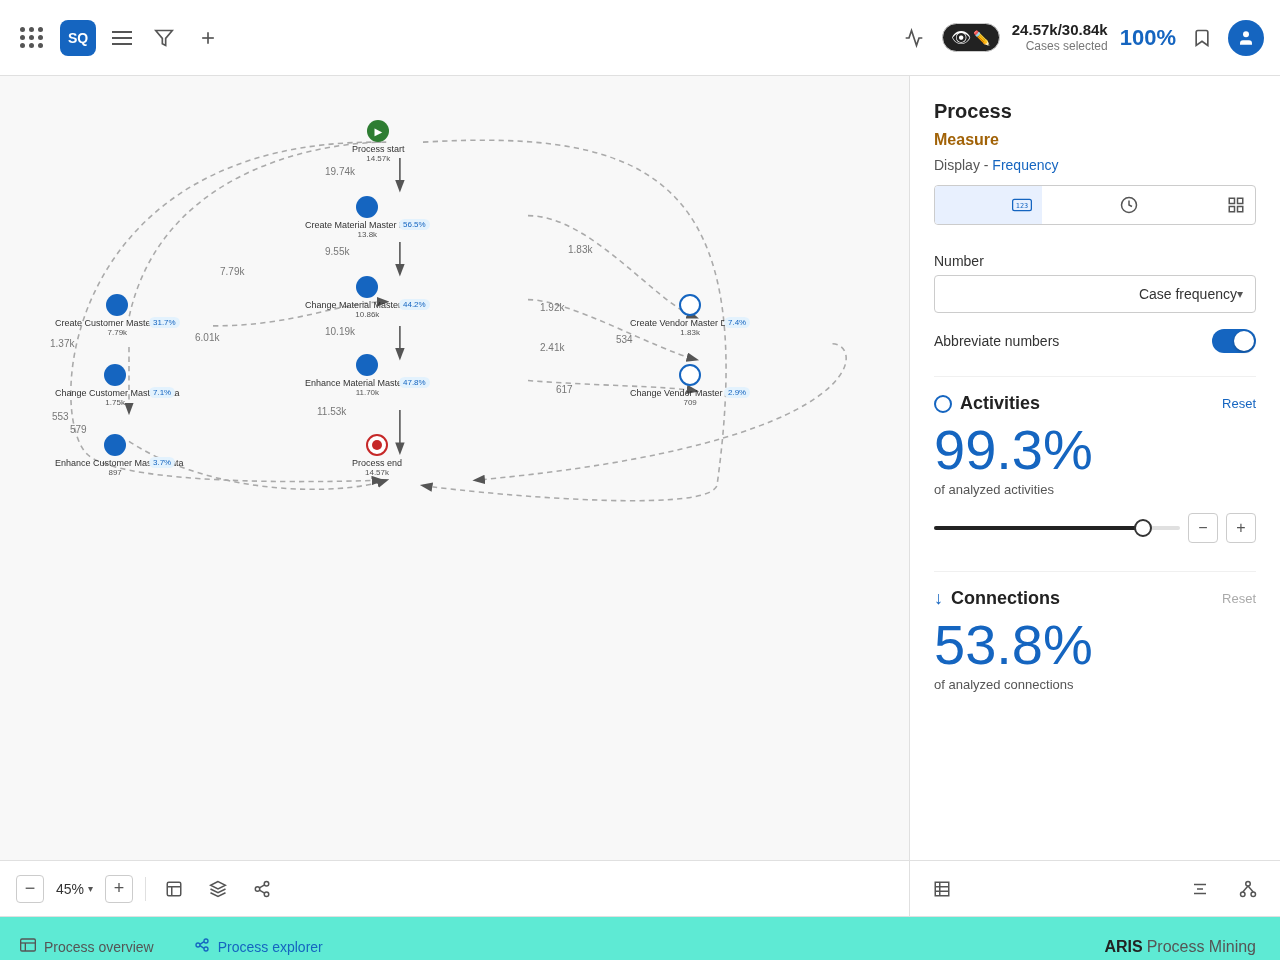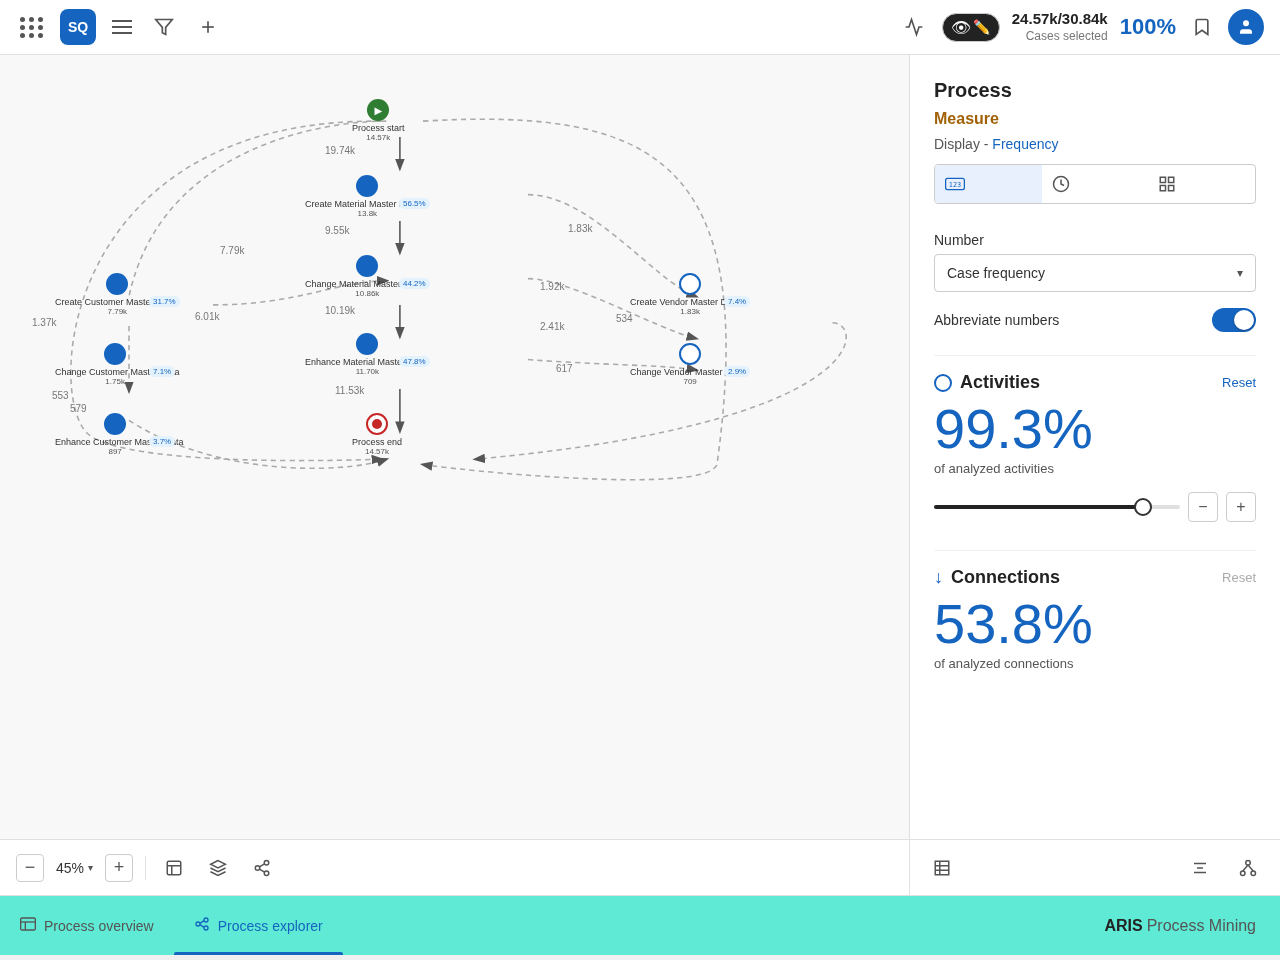--- a/index.html
+++ b/index.html
@@ -1,20 +1,20 @@
 <!DOCTYPE html>
 <html><head>
   <meta charset="utf-8">
   <style>
     * { box-sizing: border-box; margin: 0; padding: 0; }
     body { font-family: -apple-system, BlinkMacSystemFont, 'Segoe UI', Arial, sans-serif; background: #f0f0f0; width: 1280px; height: 960px; overflow: hidden; }
 
     
     .topbar {
-      display: flex; align-items: center; height: 55px; background: #fff;
+      display: flex; align-items: center; height: 76px; background: #fff;
       border-bottom: 1px solid #e0e0e0; padding: 0 16px; gap: 12px;
     }
     .topbar-left { display: flex; align-items: center; gap: 12px; flex: 1; }
     .topbar-right { display: flex; align-items: center; gap: 12px; }
     .dots-icon { display: grid; grid-template-columns: repeat(3,6px); gap: 3px; padding: 4px; cursor: pointer; }
     .dots-icon span { width: 5px; height: 5px; background: #555; border-radius: 50%; display: block; }
     .logo-sq { width: 36px; height: 36px; background: #1565c0; border-radius: 8px; display: flex; align-items: center; justify-content: center; color: #fff; font-weight: bold; font-size: 14px; }
     .hamburger-icon { display: flex; flex-direction: column; gap: 4px; cursor: pointer; padding: 4px; }
     .hamburger-icon span { width: 20px; height: 2px; background: #555; display: block; }
     .topbar-icon { width: 32px; height: 32px; display: flex; align-items: center; justify-content: center; cursor: pointer; color: #555; font-size: 18px; }
@@ -72,27 +72,27 @@
     .right-panel-body { flex: 1; overflow-y: auto; padding: 0 24px 24px 24px; position: relative; }
     .right-panel-body::-webkit-scrollbar { width: 8px; }
     .right-panel-body::-webkit-scrollbar-thumb { background: #ccc; border-radius: 4px; }
 
     
     .section { margin-bottom: 28px; }
     .section-title { font-size: 16px; font-weight: 600; color: #a16207; margin-bottom: 8px; }
     .measure-display { font-size: 14px; color: #555; margin-bottom: 12px; }
     .measure-display .link { color: #1565c0; cursor: pointer; text-decoration: none; }
     .measure-tabs { display: flex; border: 1px solid #ccc; border-radius: 4px; overflow: hidden; }
-    .measure-tab { flex: 1; padding: 10px; display: flex; align-items: center; justify-content: flex-start; cursor: pointer; font-size: 16px; color: #555; }
+    .measure-tab { flex: 1; padding: 10px; display: flex; align-items: center; justify-content: flex-end; cursor: pointer; font-size: 16px; color: #555; }
     .measure-tab.active { background: #e8f0fe; color: #1565c0; }
 
     .form-row { margin-bottom: 16px; }
     .form-label { font-size: 14px; color: #333; margin-bottom: 6px; }
     .select-box {
-      display: flex; align-items: center; justify-content: space-between;
+      display: flex; align-items: center; justify-content: flex-end;
       border: 1px solid #ccc; border-radius: 4px; padding: 10px 12px;
       font-size: 14px; color: #333; cursor: pointer; background: #fff;
     }
     .select-caret { font-size: 12px; color: #555; }
     .toggle-row { display: flex; align-items: center; justify-content: space-between; margin-bottom: 23px; }
     .toggle-label { font-size: 14px; color: #333; }
     .toggle { width: 44px; height: 24px; background: #1565c0; border-radius: 12px; position: relative; cursor: pointer; }
     .toggle-knob { width: 20px; height: 20px; background: #fff; border-radius: 50%; position: absolute; top: 2px; right: 2px; box-shadow: 0 1px 3px rgba(0,0,0,0.3); }
 
     .activities-header { display: flex; align-items: center; justify-content: space-between; margin-bottom: 4px; }
@@ -315,23 +315,23 @@
         <div style="display:flex;align-items:center;gap:4px;">
           <div class="node-label">Change Vendor Master Data</div>
           <div class="node-badge">2.9%</div>
         </div>
         <div class="node-value">709</div>
       </div>
 
       <div class="edge-value" style="left:325px;top:90px;">19.74k</div>
       <div class="edge-value" style="left:325px;top:170px;">9.55k</div>
       <div class="edge-value" style="left:325px;top:250px;">10.19k</div>
-      <div class="edge-value" style="left:335px;top:330px;">11.53k</div>
+      <div class="edge-value" style="left:317px;top:330px;">11.53k</div>
       <div class="edge-value" style="left:220px;top:190px;">7.79k</div>
-      <div class="edge-value" style="left:32px;top:262px;">1.37k</div>
+      <div class="edge-value" style="left:50px;top:262px;">1.37k</div>
       <div class="edge-value" style="left:52px;top:335px;">553</div>
       <div class="edge-value" style="left:70px;top:348px;">579</div>
       <div class="edge-value" style="left:195px;top:256px;">6.01k</div>
       <div class="edge-value" style="left:568px;top:168px;">1.83k</div>
       <div class="edge-value" style="left:540px;top:226px;">1.92k</div>
       <div class="edge-value" style="left:540px;top:266px;">2.41k</div>
       <div class="edge-value" style="left:556px;top:308px;">617</div>
       <div class="edge-value" style="left:616px;top:258px;">534</div>
     </div>
 

